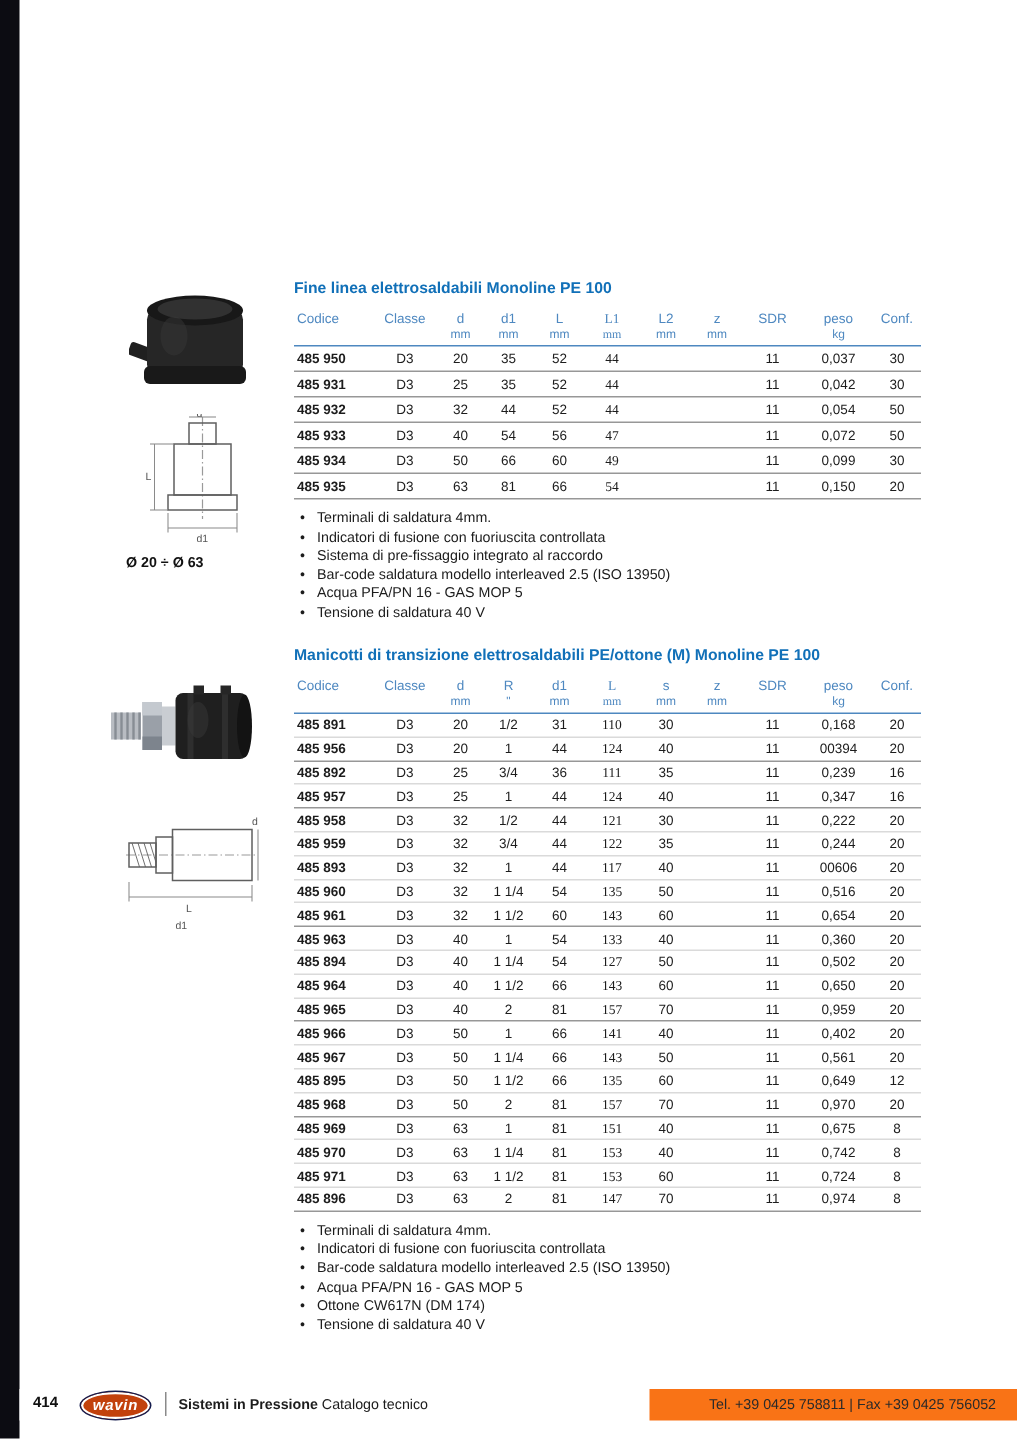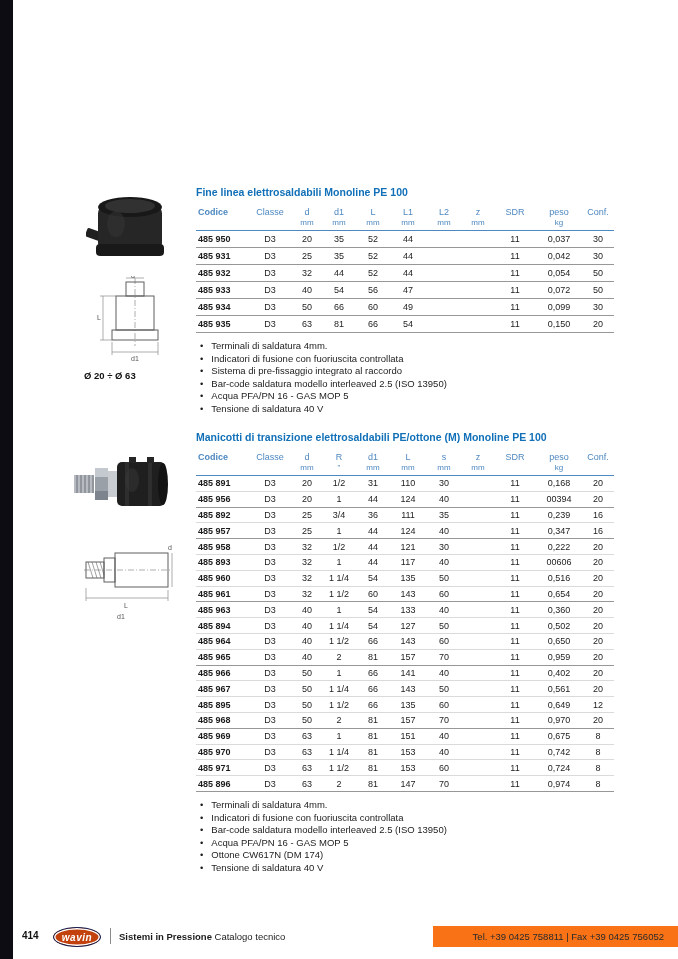--- a/index.html
+++ b/index.html
@@ -32,26 +32,26 @@
   .spec thead tr{border-bottom:1px solid #4e88c0;}
   .spec td{font-size:9px;text-align:center;vertical-align:middle;}
   .col1 .spec td{height:17px;}
   .col2 .spec td{height:15.8px;}
   .spec td.code{text-align:left;font-weight:bold;}
   .spec th:first-child{text-align:left;}
   .spec tbody tr{border-top:1px solid #dadada;}
   .spec tbody tr.gs{border-top:1px solid #979797;}
   .spec tbody tr:first-child{border-top:none;}
   .spec tbody tr:last-child{border-bottom:1px solid #979797;}
-  .spec th:nth-child(1),.spec td:nth-child(1){width:52px;font-weight:bold;}
+  .spec th:nth-child(1),.spec td:nth-child(1){width:52px;}
   .spec th:nth-child(2),.spec td:nth-child(2){width:44px;}
   .spec th:nth-child(3),.spec td:nth-child(3){width:30px;}
   .spec th:nth-child(4),.spec td:nth-child(4){width:34px;}
   .spec th:nth-child(5),.spec td:nth-child(5){width:34px;}
-  .spec th:nth-child(6),.spec td:nth-child(6){width:36px;}
+  .spec th:nth-child(6),.spec td:nth-child(6){width:36px;font-family:Liberation Serif, serif;}
   .spec th:nth-child(7),.spec td:nth-child(7){width:36px;}
   .spec th:nth-child(8),.spec td:nth-child(8){width:32px;}
   .spec th:nth-child(9),.spec td:nth-child(9){width:42px;}
   .spec th:nth-child(10),.spec td:nth-child(10){width:46px;}
   .spec th:nth-child(11),.spec td:nth-child(11){width:32px;}
 
   ul.notes{list-style:none;margin:7px 0 0 0;padding:0 0 0 4px;}
   ul.notes li{font-size:9.5px;line-height:12.6px;color:#1c1c1c;}
   ul.notes li::before{content:"•";margin-right:8px;}
 
@@ -405,20 +405,33 @@
           <td>1/2</td>
           <td>44</td>
           <td>121</td>
           <td>30</td>
           <td></td>
           <td>11</td>
           <td>0,222</td>
           <td>20</td>
         </tr>
         <tr>
+          <td class="code">485 959</td>
+          <td>D3</td>
+          <td>32</td>
+          <td>3/4</td>
+          <td>44</td>
+          <td>122</td>
+          <td>35</td>
+          <td></td>
+          <td>11</td>
+          <td>0,244</td>
+          <td>20</td>
+        </tr>
+        <tr>
           <td class="code">485 893</td>
           <td>D3</td>
           <td>32</td>
           <td>1</td>
           <td>44</td>
           <td>117</td>
           <td>40</td>
           <td></td>
           <td>11</td>
           <td>00606</td>

